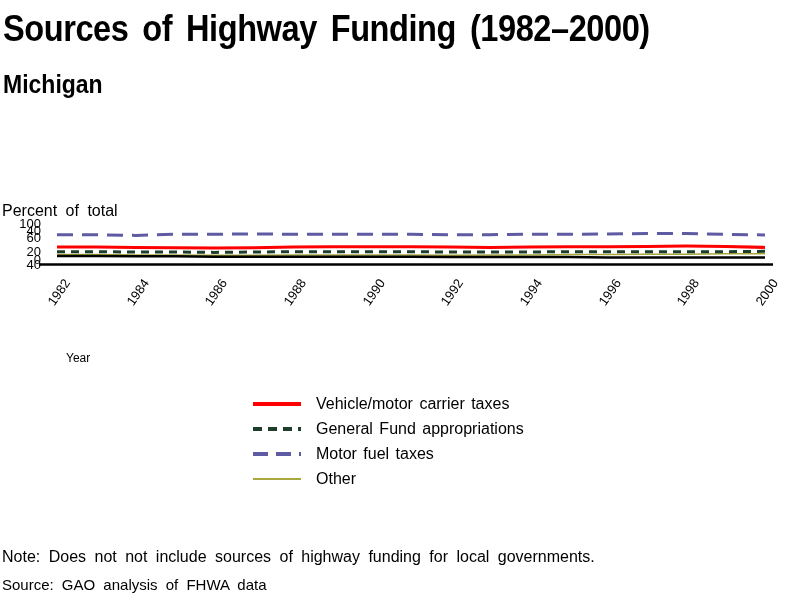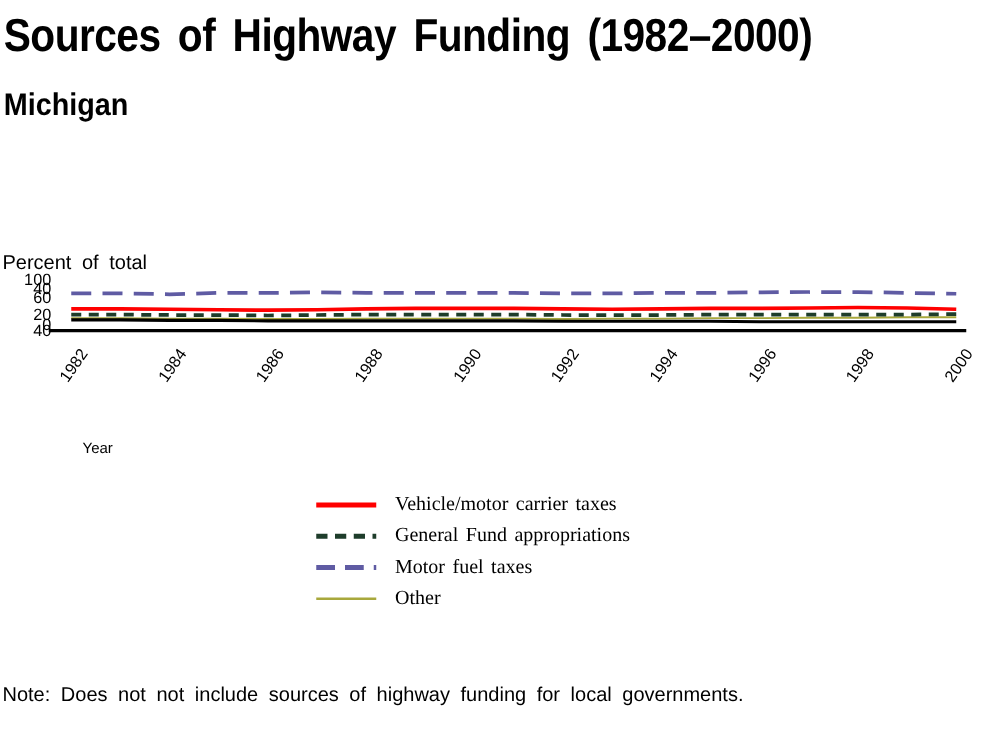--- a/index.html
+++ b/index.html
@@ -14,21 +14,21 @@
   .x-axis-title{position:absolute;left:50px;top:351px;font-size:12px;margin-left:16px;}
   .note-line{position:absolute;left:2px;top:548px;font-size:16px;word-spacing:4px;}
   .source-line{position:absolute;left:2px;top:576px;font-size:15px;word-spacing:4px;}
   #plot-svg{position:absolute;left:0;top:0;}
   .ylab{position:absolute;left:0;width:41px;text-align:right;
         font-size:13px;line-height:13px;}
   .xlab-wrap{position:absolute;width:94px;text-align:right;font-size:13px;}
   .xlab-wrap span{display:inline-block;transform:rotate(-55deg);
         transform-origin:100% 0;white-space:nowrap;}
   #legend{position:absolute;left:252px;top:391px;}
-  .legend-row{display:flex;align-items:center;height:25px;font-family:Liberation Serif, serif;}
+  .legend-row{display:flex;align-items:center;height:25px;}
   .legend-row .lbl{margin-left:14px;font-size:16px;word-spacing:2px;white-space:nowrap;}
 </style>
 </head>
 <body>
 
 <div class="page">
   <div class="title">Sources of Highway Funding (1982–2000)</div>
   <div class="subtitle">Michigan</div>
   <div class="y-axis-title">Percent of total</div>
 
@@ -85,13 +85,14 @@
       </div>
       <div class="legend-row">
         <svg width="50" height="10">
           <line x1="1" x2="49" y1="5" y2="5" stroke="#a8a83c" stroke-width="2"></line>
         </svg>
         <span class="lbl">Other</span>
       </div>
     </div>
 
   <div class="note-line">Note: Does not not include sources of highway funding for local governments.</div>
+  <div class="source-line">Source: GAO analysis of FHWA data</div>
 </div>
 
 </body></html>

